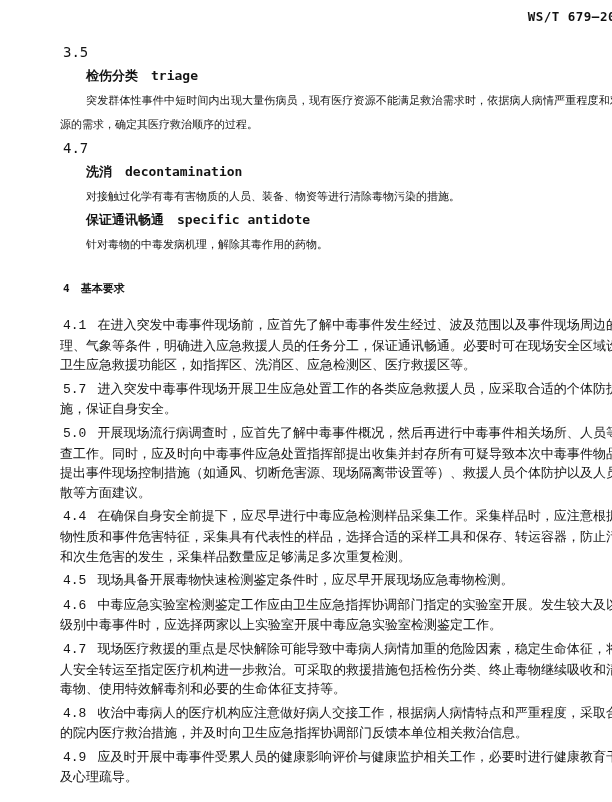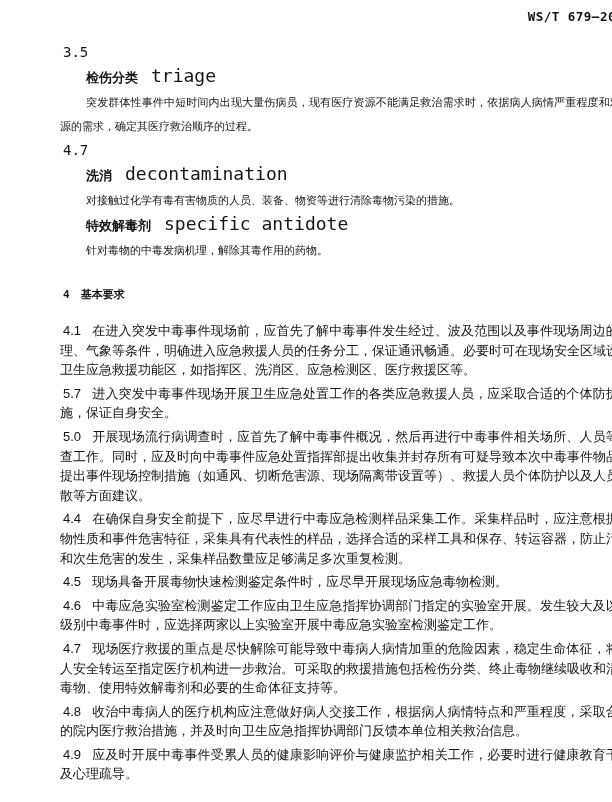--- a/index.html
+++ b/index.html
@@ -44,22 +44,22 @@
   .term-heading {
     font-size: 13px;
     line-height: 24px;
     font-weight: bold;
     padding-left: 26px;
     font-family: "Liberation Sans", "DejaVu Sans", sans-serif;
   }
   .term-heading .term-en {
     margin-left: 13px;
     font-family: "DejaVu Sans Mono", "Liberation Mono", monospace;
-    font-weight: normal;
-    font-size: 18px;
+    font-weight: bold;
+    font-size: 13px;
   }
   .term-definition {
     margin: 0;
     font-size: 11px;
     line-height: 24px;
     text-indent: 26px;
     text-align: justify;
   }
   
   .chapter-heading {
@@ -80,21 +80,21 @@
   }
   .clause {
     margin: 0 0 4px 0;
     font-size: 13px;
     line-height: 19.6px;
     text-align: justify;
   }
   .clause-number {
     padding-left: 3px;
     margin-right: 11px;
-    font-family: Liberation Sans, sans-serif;
+    font-family: Liberation Mono, monospace;
     white-space: nowrap;
   }
 </style>
 </head>
 <body>
 
 <div class="page">
 
   <div class="doc-header">
     <span>WS/T 679—2020</span>
@@ -113,21 +113,21 @@
     <div class="term-block">
       <div class="term-number">4.7</div>
       <div class="term-heading">
         <span>洗消</span><span class="term-en">decontamination</span>
       </div>
       <p class="term-definition">对接触过化学有毒有害物质的人员、装备、物资等进行清除毒物污染的措施。</p>
     </div>
 
     <div class="term-block">
       <div class="term-heading">
-        <span>特效解毒剂</span><span class="term-en">specific antidote</span>
+        <span>保证通讯畅通</span><span class="term-en">specific antidote</span>
       </div>
       <p class="term-definition">针对毒物的中毒发病机理，解除其毒作用的药物。</p>
     </div>
 
   </div>
 
   <div class="chapter-heading">
     <span class="chapter-number">4</span><span>基本要求</span>
   </div>
 

